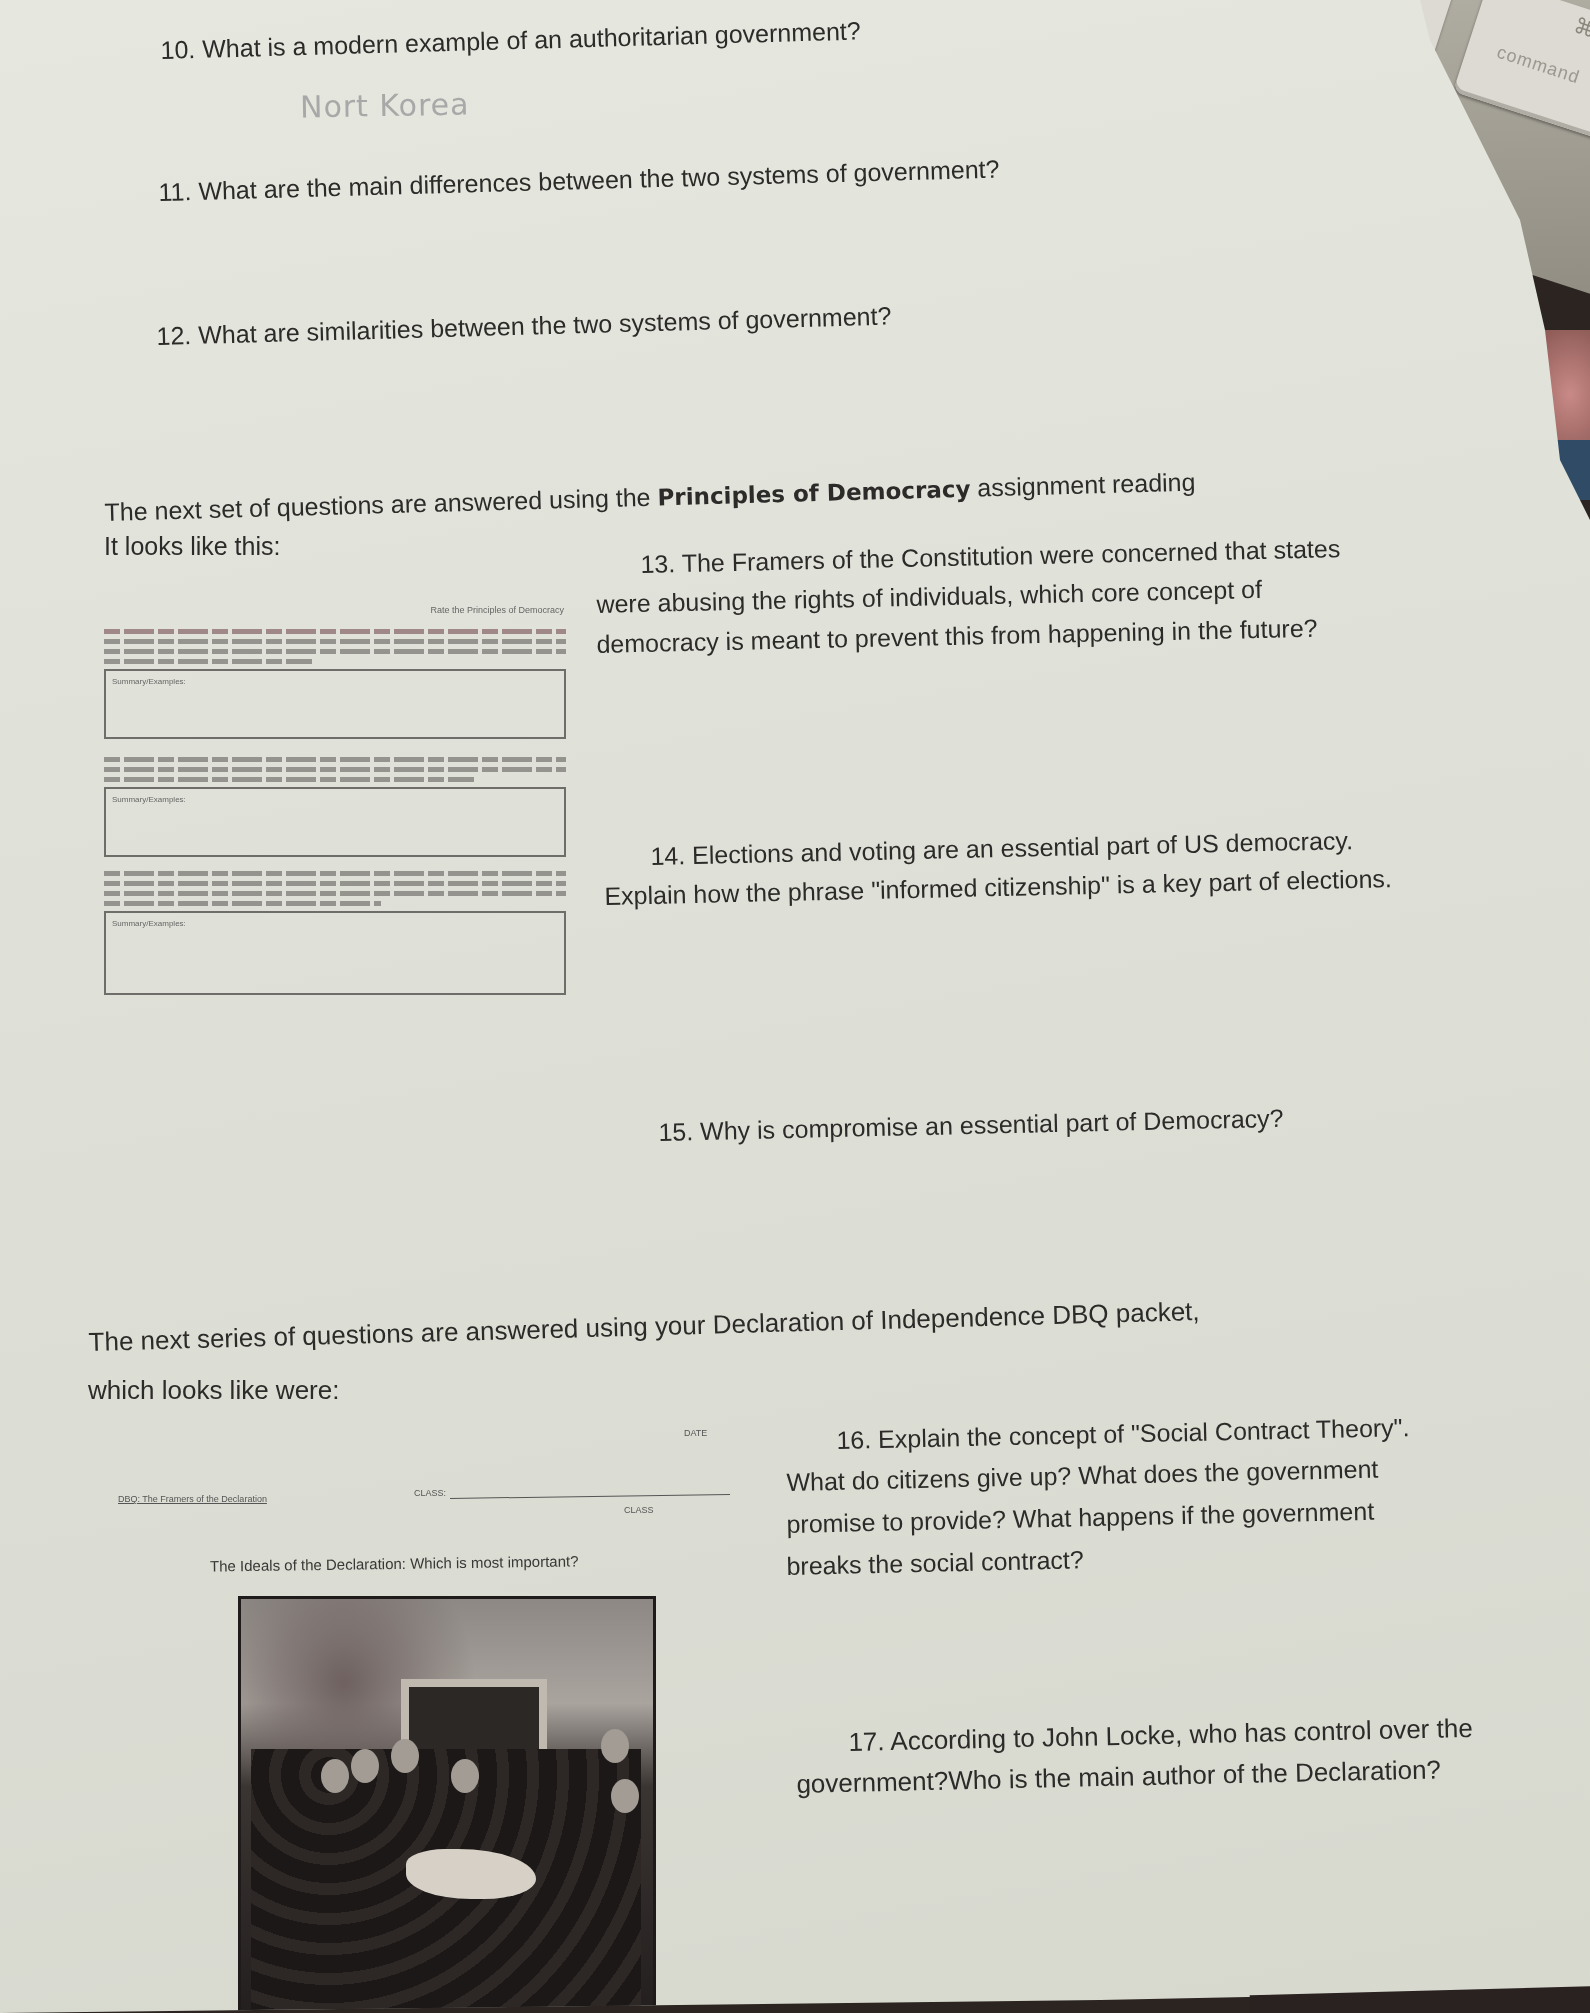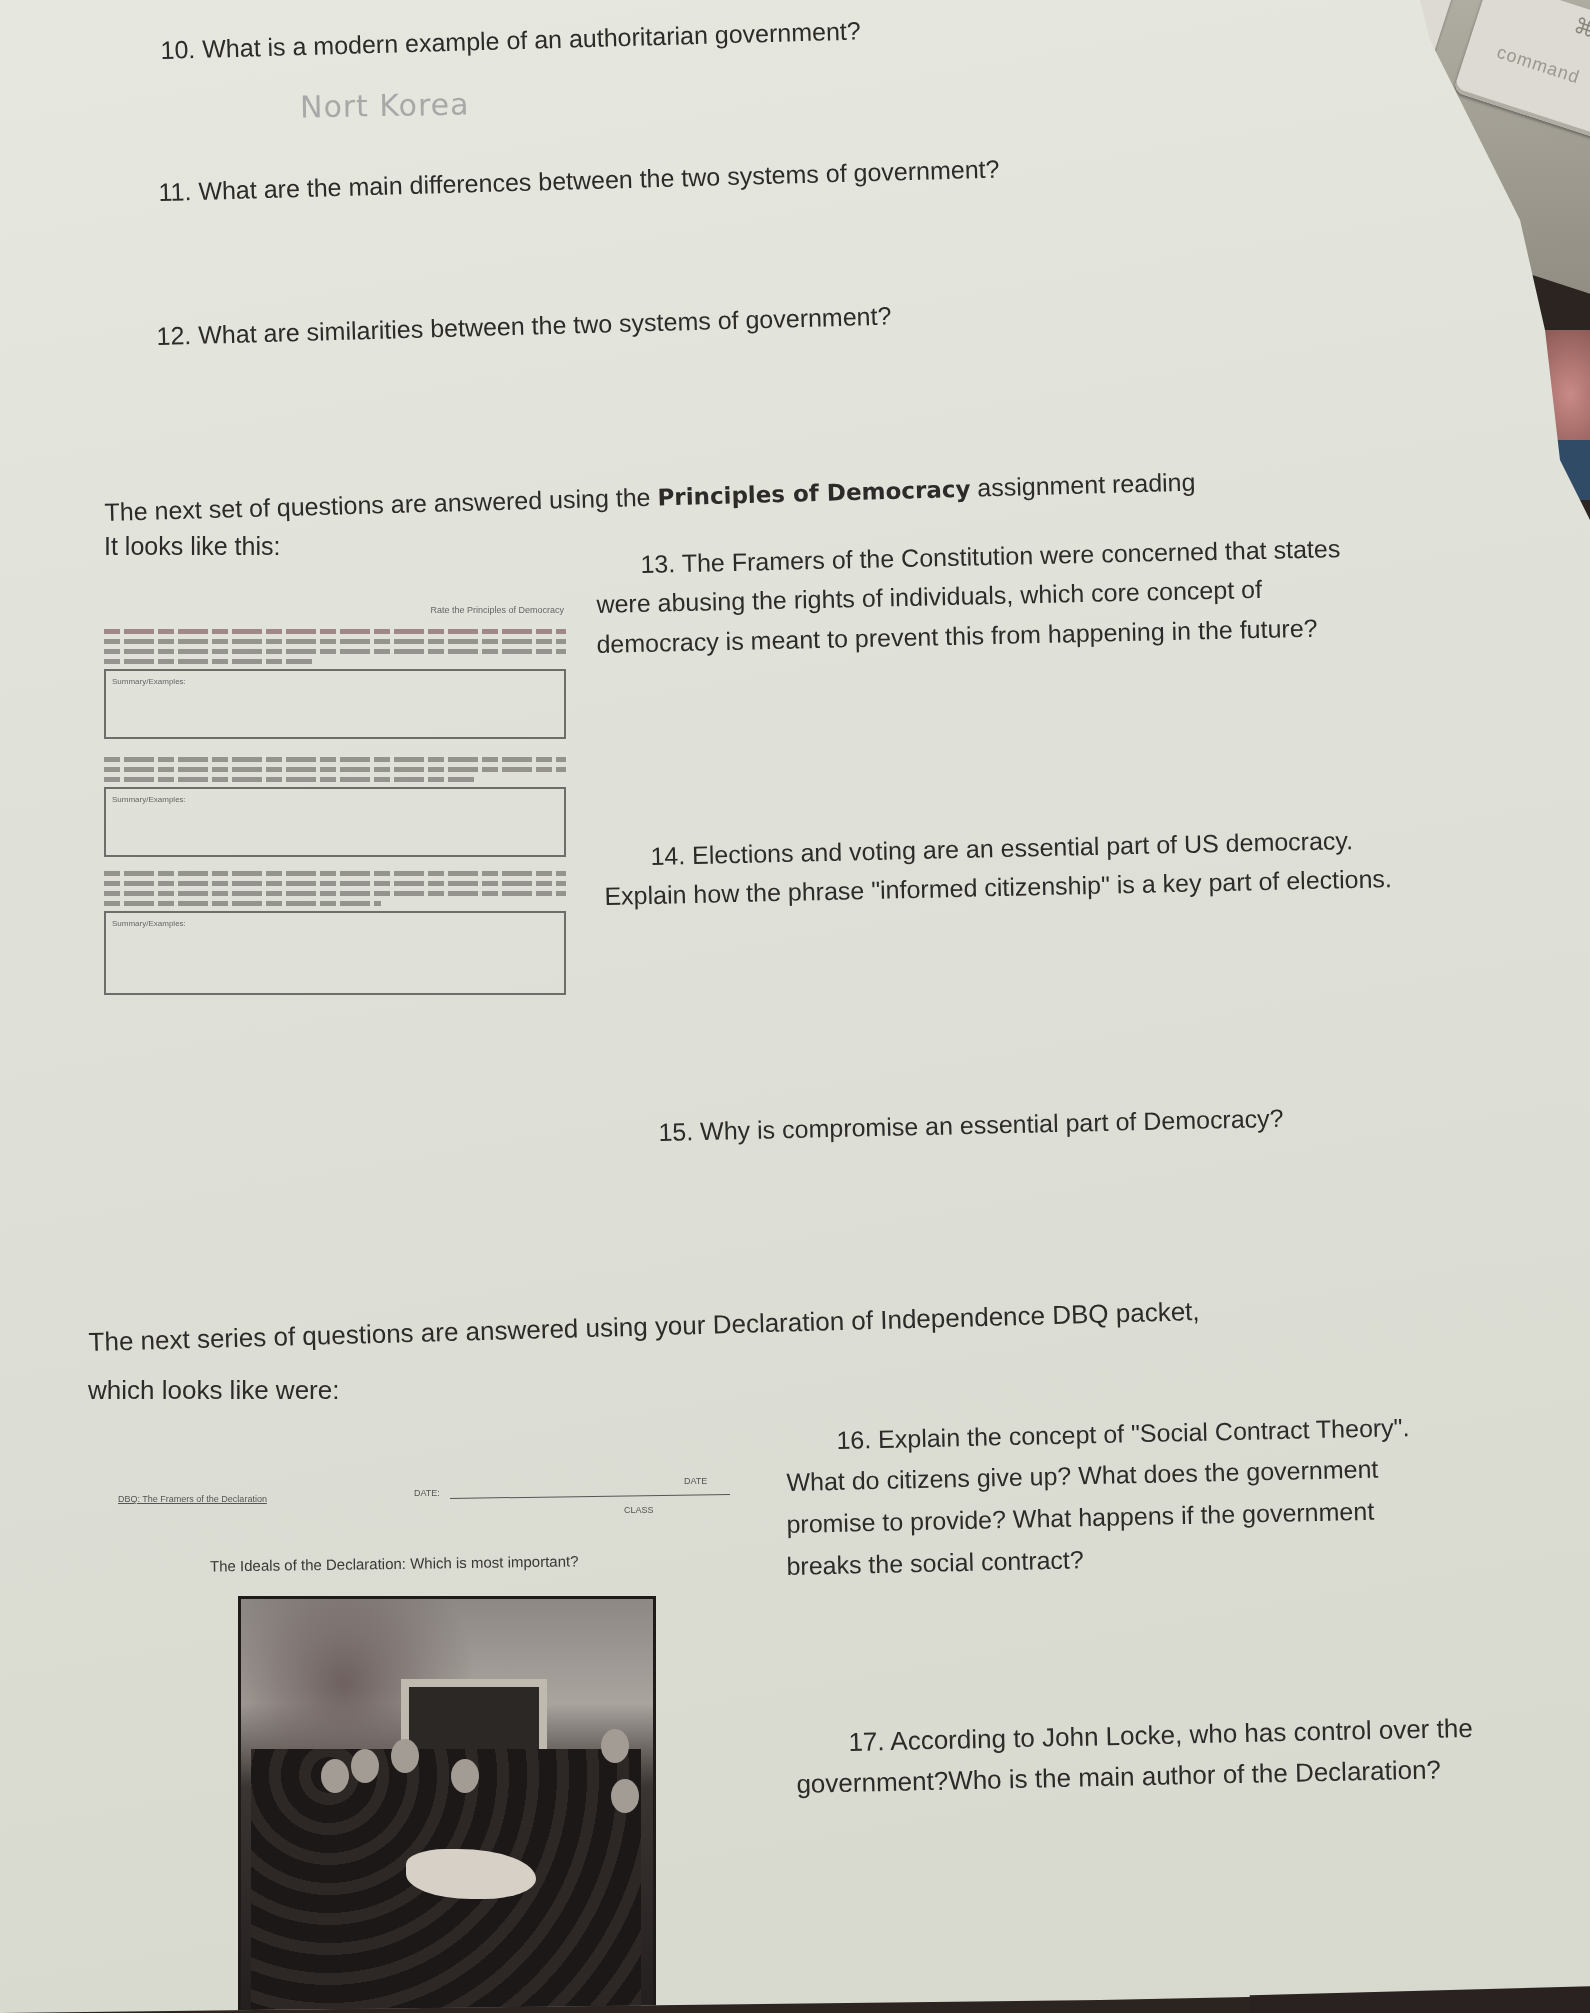--- a/index.html
+++ b/index.html
@@ -129,24 +129,24 @@
 
   <div class="q tilt2" style="left:650px; top:836px;">14. Elections and voting are an essential part of US democracy.</div>
   <div class="q tilt2" style="left:604px; top:876px;">Explain how the phrase "informed citizenship" is a key part of elections.</div>
 
   <div class="q tilt2" style="left:658px; top:1112px;">15. Why is compromise an essential part of Democracy?</div>
 
   <div class="q tilt1" style="left:88px; top:1322px; font-size:26px;">The next series of questions are answered using your Declaration of Independence DBQ packet,</div>
   <div class="q" style="left:88px; top:1370px; font-size:26px;">which looks like were:</div>
 
   <div class="dbq-thumb" style="left:118px; top:1494px; text-decoration:underline;">DBQ: The Framers of the Declaration</div>
-  <div class="dbq-thumb" style="left:414px; top:1488px;">DATE:</div>
+  <div class="dbq-thumb" style="left:414px; top:1488px;">CLASS:</div>
   <div style="position:absolute; left:450px; top:1496px; width:280px; height:1px; background:#555; transform:rotate(-0.8deg);"></div>
   <div class="dbq-thumb" style="left:624px; top:1505px;">CLASS</div>
-  <div class="dbq-thumb" style="left:684px; top:1476px;">DATE</div>
+  <div class="dbq-thumb" style="left:684px; top:1428px;">DATE</div>
   <div class="dbq-thumb" style="left:210px; top:1555px; font-size:15px; color:#3a3836; transform:rotate(-0.8deg);">The Ideals of the Declaration: Which is most important?</div>
 
   <div class="painting" title="Painting of the signing of the Declaration of Independence">
     <div class="door"></div>
     <div class="figures"></div>
     <div class="table"></div>
     <div class="head" style="left:80px; top:160px;"></div>
     <div class="head" style="left:110px; top:150px;"></div>
     <div class="head" style="left:150px; top:140px;"></div>
     <div class="head" style="left:210px; top:160px;"></div>

